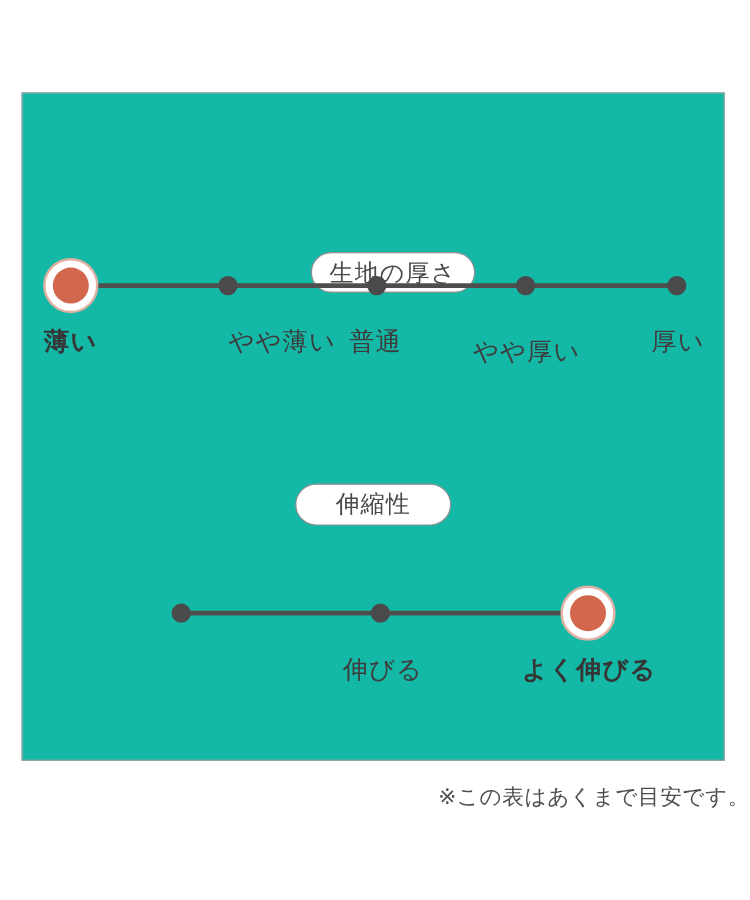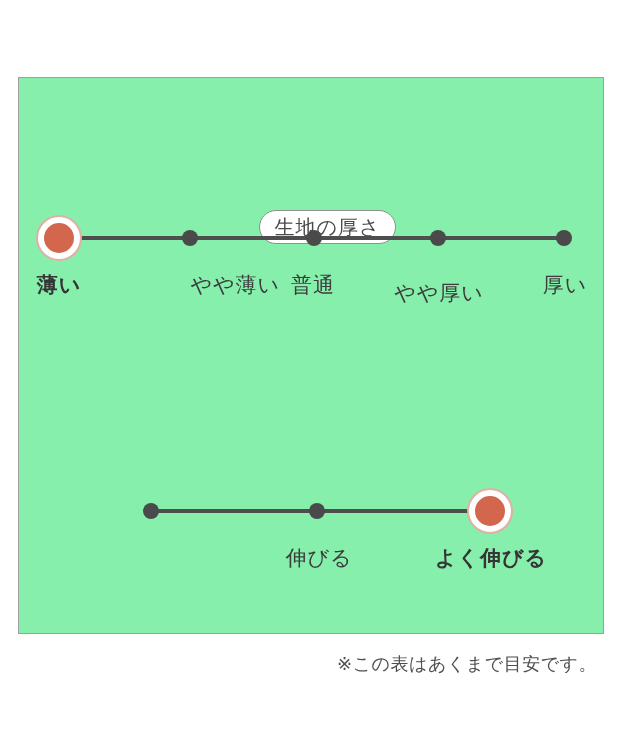--- a/index.html
+++ b/index.html
@@ -15,21 +15,21 @@
     background: #ffffff;
     overflow: hidden;
   }
   .panel {
     position: absolute;
     left: 18px;
     top: 77px;
     width: 586px;
     height: 557px;
     border: 1.5px solid #9f9f9f;
-    background: #86efac;
+    background: #14b8a6;
     box-sizing: border-box;
   }
   .pill {
     position: absolute;
     box-sizing: border-box;
     border: 1.5px solid #8f8f8f;
     border-radius: 18px;
     display: flex;
     align-items: center;
     justify-content: center;
@@ -74,21 +74,21 @@
     width: 180px;
     text-align: center;
     font-size: 21px;
     color: #3d3d3d;
     letter-spacing: 1px;
     white-space: nowrap;
   }
   .scale-label.selected { font-weight: bold; color: #353535; }
   .footnote {
     position: absolute;
-    right: 28px;
+    right: 0;
     top: 652px;
     font-size: 18px;
     color: #4f4f4f;
     letter-spacing: 0.5px;
     white-space: nowrap;
   }
 </style>
 </head>
 <body>
 
@@ -107,20 +107,23 @@
     <div class="dot" style="left:287px; top:152px;"></div>
     <div class="dot" style="left:411px; top:152px;"></div>
     <div class="dot" style="left:537px; top:152px;"></div>
 
     <div class="scale-label selected" style="left:-50px; top:193px;">薄い</div>
     <div class="scale-label" style="left:81px;  top:193px;text-align:right;">やや薄い</div>
     <div class="scale-label" style="left:204px; top:193px;">普通</div>
     <div class="scale-label" style="left:330px; top:201px;">やや厚い</div>
     <div class="scale-label" style="left:456px; top:193px;">厚い</div>
 
+    <div class="pill pill-stretch" style="left:227px; top:325px;">
+      <span>伸縮性</span>
+    </div>
 
     <div class="scale-line" style="left:132px; top:431px; width:339px;"></div>
 
     <div class="dot" style="left:124px; top:425px;"></div>
     <div class="dot" style="left:290px; top:425px;"></div>
     <div class="sel-ring" style="left:448px; top:410px;"></div>
     <div class="sel-dot" style="left:456px; top:418px;"></div>
 
     <div class="scale-label" style="left:210px; top:466px;font-family:Liberation Mono, monospace;">伸びる</div>
     <div class="scale-label selected" style="left:382px; top:466px;">よく伸びる</div>

